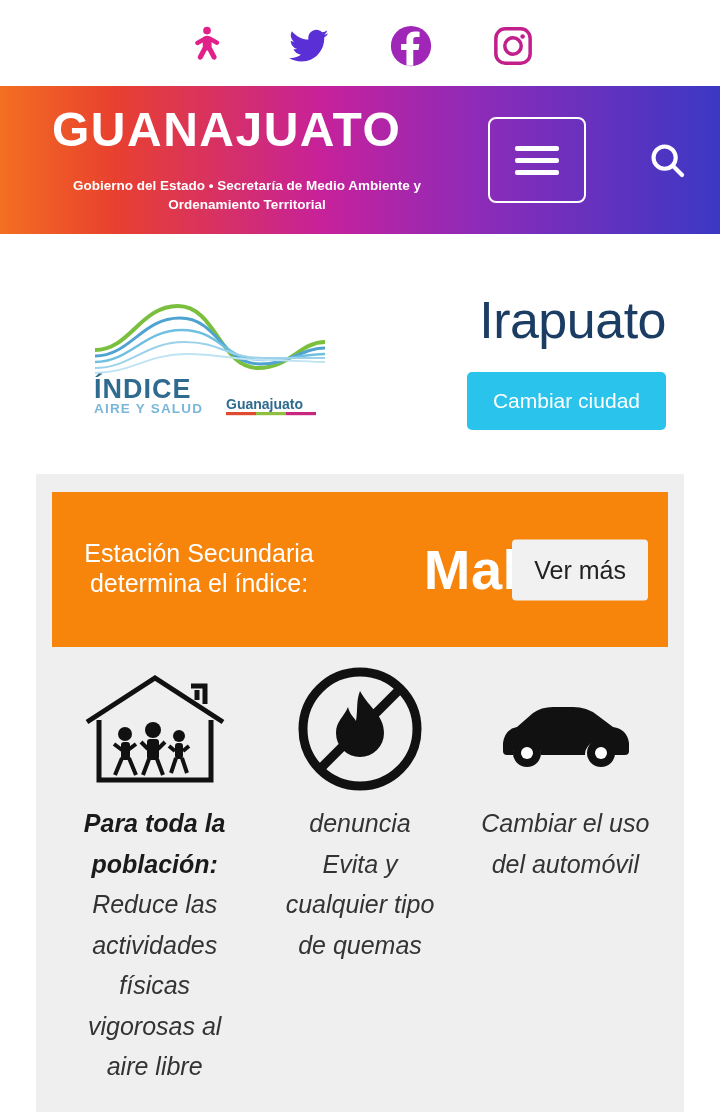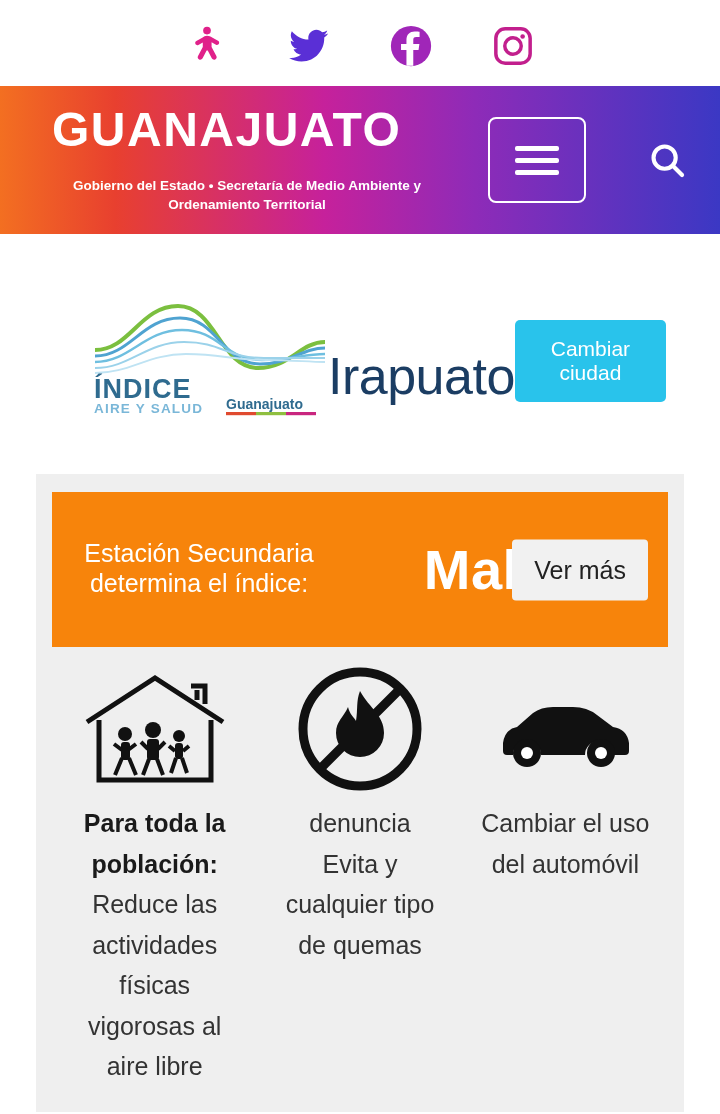--- a/index.html
+++ b/index.html
@@ -101,21 +101,21 @@
   .logo-box {
     width: 300px;
     padding-left: 62px;
     padding-top: 12px;
   }
   .logo-svg { display: block; }
 
   .city-right {
     flex: 1;
     display: flex;
-    flex-direction: row;
+    flex-direction: column;
     align-items: flex-end;
     padding-right: 26px;
     padding-top: 34px;
   }
   .city-name {
     font-size: 52px;
     color: #1b3d63;
     line-height: 1;
     font-weight: normal;
     letter-spacing: -0.5px;
@@ -187,20 +187,21 @@
   .tips {
     display: flex;
     margin-top: 22px;
   }
   .tip {
     flex: 1;
     display: flex;
     flex-direction: column;
     align-items: center;
     padding: 0 8px;
+    font-style: italic;
   }
   .tip-icon {
     height: 120px;
     display: flex;
     align-items: center;
     justify-content: center;
   }
   .tip-text {
     margin-top: 14px;
     text-align: center;

